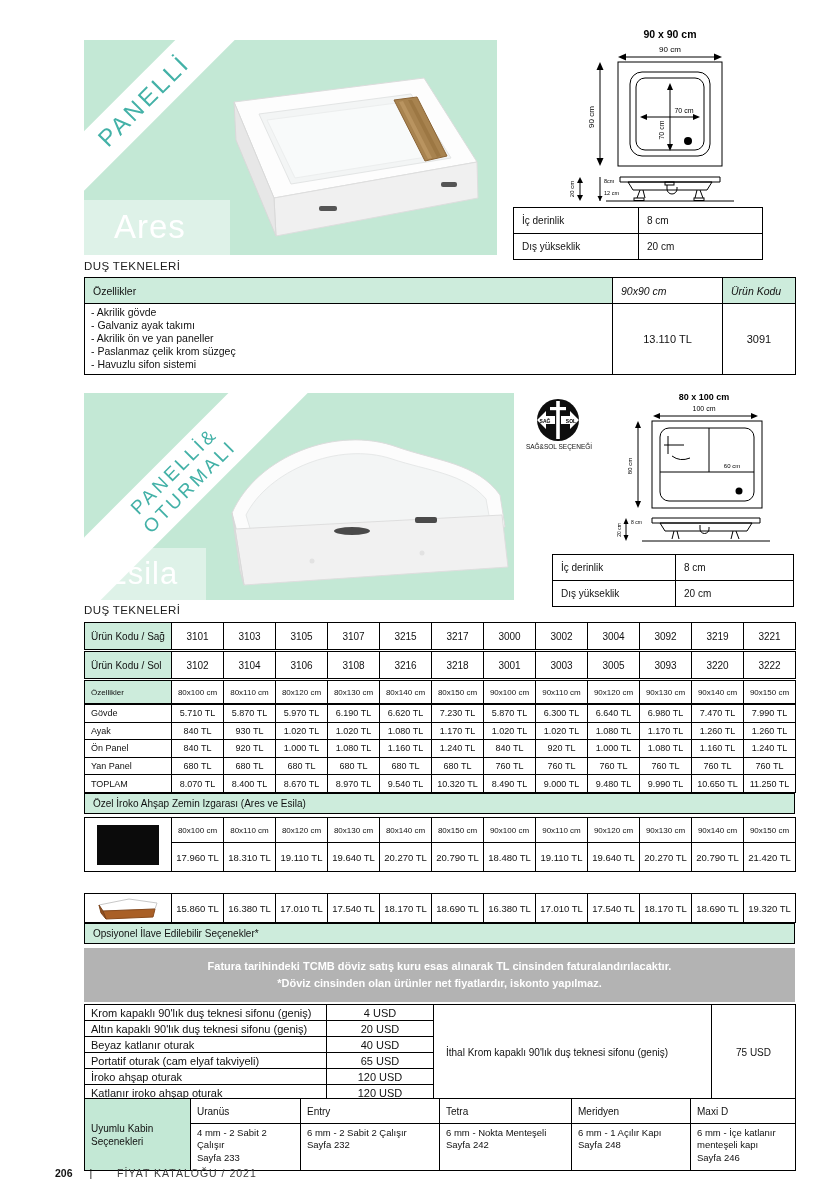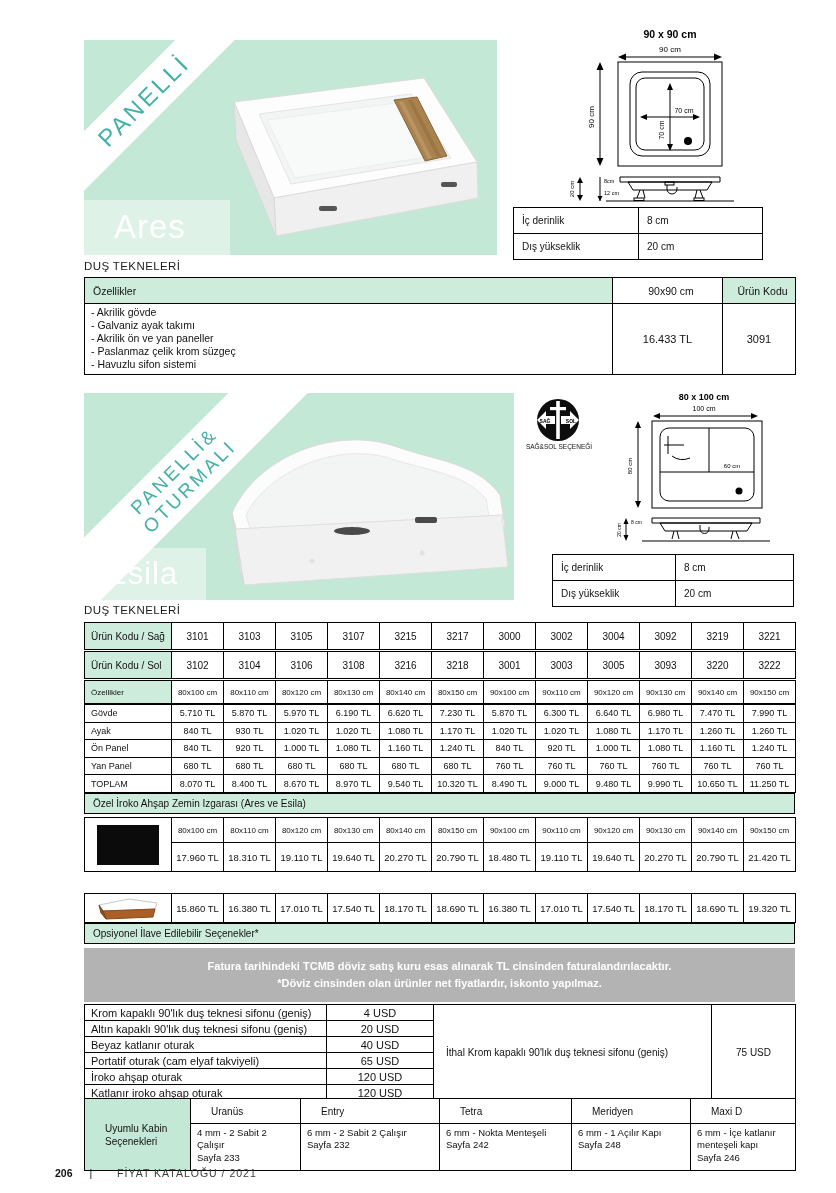--- a/index.html
+++ b/index.html
@@ -34,21 +34,21 @@
   .mini{position:absolute;background:#fff;}
   .mini td{font-size:10px;height:23px;padding-left:8px;background:#fff;}
   #aresSpecs{left:513px;top:207px;width:249px;}
   #esilaSpecs{left:552px;top:554px;width:241px;}
 
   
   #ozl{position:absolute;left:84px;top:277px;width:711px;}
   #ozl td{font-size:10.5px;}
   #ozl .hrow td{height:23px;padding-left:8px;}
   #ozl .mint{background:#cdecdc;}
-  #ozl .c{text-align:center;padding-left:0;}
+  #ozl .c{padding-left:0;font-style:italic;}
   #ozl .frow td{height:68px;}
   #ozl .feat{padding:2px 0 0 6px;vertical-align:top;}
   #ozl .feat div{line-height:13px;font-size:10.5px;}
   #ozl .price{font-size:11px;text-align:center;}
 
   
   .grid{position:absolute;left:84px;width:711px;background:#fff;}
   .grid td{text-align:center;}
   .grid td.lab{text-align:left;padding-left:6px;font-size:9.5px;}
   .grid td.mint{background:#cdecdc;}
@@ -76,21 +76,21 @@
   #usdTable{position:absolute;left:84px;top:1004px;width:711px;background:#fff;}
   #usdTable td{height:13px;font-size:11px;}
   #usdTable td.l{padding-left:6px;}
   #usdTable td.v{text-align:center;}
   #usdTable td.imp{font-size:10px;padding-left:12px;}
   #usdTable td.impv{text-align:center;font-size:10px;}
 
   #cabTable{position:absolute;left:84px;top:1098px;width:711px;background:#fff;}
   #cabTable td{vertical-align:middle;}
   #cabTable .title{background:#c3e8d5;font-size:10.5px;padding:4px 8px;line-height:1.3;}
-  #cabTable .hn td{height:22px;font-size:10px;padding-left:20px;}
+  #cabTable .hn td{height:22px;font-size:10px;padding-left:6px;}
   #cabTable .dn td{height:40px;font-size:9.5px;padding:3px 6px;vertical-align:top;line-height:1.3;}
 
   #footer{position:absolute;left:55px;top:1167px;font-size:10.5px;color:#333;}
   #footer .num{font-weight:bold;color:#111;}
   #footer .div{margin:0 22px 0 14px;color:#111;}
   #footer .t{letter-spacing:1px;color:#3a3a3a;}
 </style>
 </head>
 <body>
 
@@ -187,21 +187,21 @@
       <td class="mint c">Ürün Kodu</td>
     </tr>
     <tr class="frow">
       <td class="feat">
         <div>- Akrilik gövde</div>
         <div>- Galvaniz ayak takımı</div>
         <div>- Akrilik ön ve yan paneller</div>
         <div>- Paslanmaz çelik krom süzgeç</div>
         <div>- Havuzlu sifon sistemi</div>
       </td>
-      <td class="price">16.433 TL</td>
+      <td class="price">13.110 TL</td>
       <td class="price">3091</td>
     </tr>
   </tbody>
     </table>
 
   <div class="card" id="esilaCard">
     <svg class="abs" style="left:118px;top:18px" width="312" height="185" viewBox="0 0 312 185">
       <path d="M30,102 C55,45 135,14 195,36 C235,50 275,52 298,84 L303,116 L38,132 Z" fill="#fcfcfc" stroke="#dcdcdc"></path>
       <path d="M44,104 C66,60 136,30 190,48 C226,60 262,62 284,88 L288,110 L50,124 Z" fill="#f3f5f5" stroke="#e6e8e8"></path>
       <path d="M33,118 L300,104 L306,156 L42,174 Z" fill="#f1f1f1" stroke="#dedede"></path>

